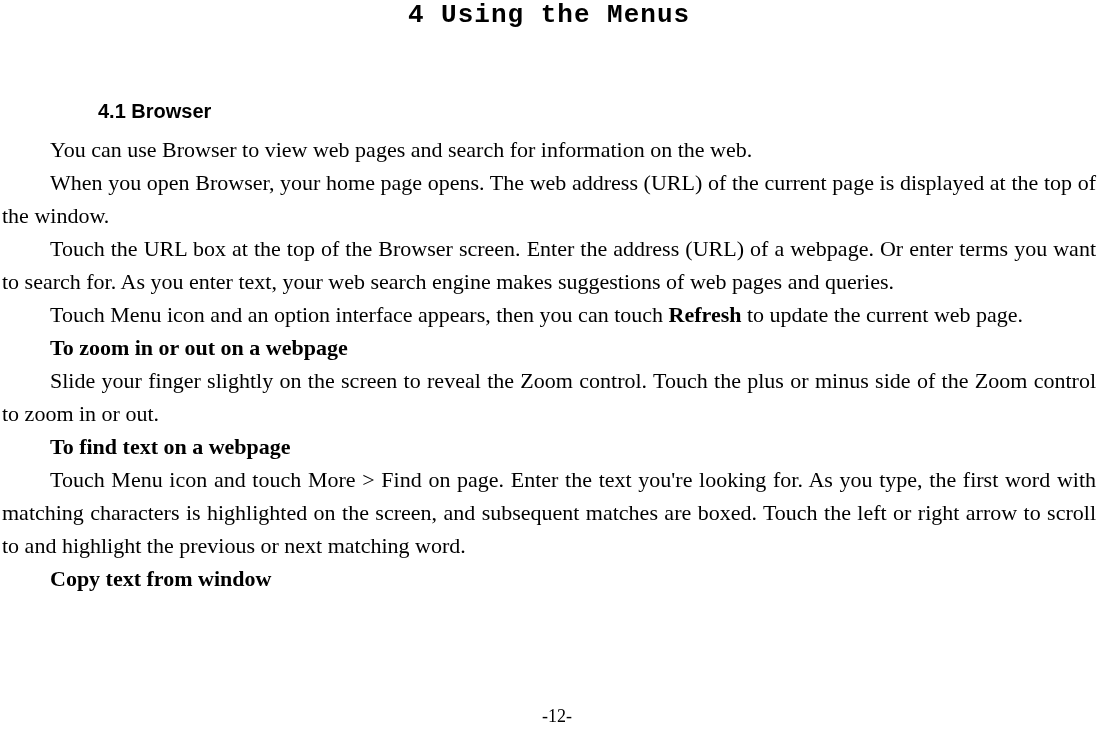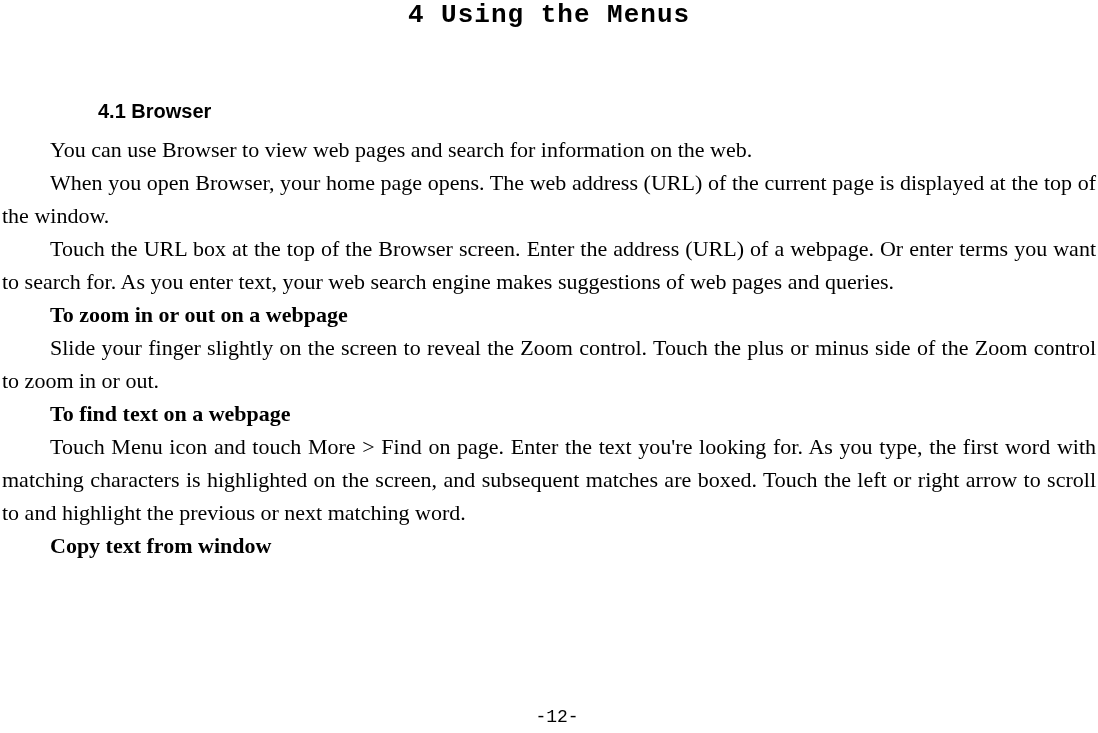--- a/index.html
+++ b/index.html
@@ -49,21 +49,21 @@
     .justify {
       text-align: justify;
     }
     .page-number {
       position: absolute;
       bottom: 6px;
       left: 0;
       right: 0;
       text-align: center;
       font-size: 18px;
-      font-family: Liberation Mono, monospace;
+      font-family: Liberation Serif, serif;
       padding-left: 16px;
     }
     .p-wrap {
       padding-left: 2px;
       padding-right: 2px;
       margin-top: 10px;
     }
   </style>
 </head>
 <body>
@@ -71,20 +71,23 @@
 <h1 class="chapter-title">4 Using the Menus</h1>
 
 <h2 class="subsection-title">4.1    Browser</h2>
 
 <div class="content p-wrap">
   <p class="body-text indent">You can use Browser to view web pages and search for information on the web.</p>
   <p class="body-text indent justify">When you open Browser, your home page opens. The web address (URL) of the current page is displayed at the top of the window.</p>
 
   <p class="body-text indent justify">Touch the URL box at the top of the Browser screen. Enter the address (URL) of a webpage. Or enter terms you want to search for. As you enter text, your web search engine makes suggestions of web pages and queries.</p>
 
+  <p class="body-text indent justify">
+    <span>Touch Menu icon and an option interface appears, then you can touch </span><span class="bold-heading">Refresh</span><span> to update the current web page.</span>
+  </p>
 
   <p class="body-text indent bold-heading">To zoom in or out on a webpage</p>
   <p class="body-text indent justify">Slide your finger slightly on the screen to reveal the Zoom control. Touch the plus or minus side of the Zoom control to zoom in or out.</p>
 
   <p class="body-text indent bold-heading">To find text on a webpage</p>
   <p class="body-text indent justify">Touch Menu icon and touch More &gt; Find on page. Enter the text you're looking for. As you type, the first word with matching characters is highlighted on the screen, and subsequent matches are boxed. Touch the left or right arrow to scroll to and highlight the previous or next matching word.</p>
 
   <p class="body-text indent bold-heading">Copy text from window</p>
 </div>
 

